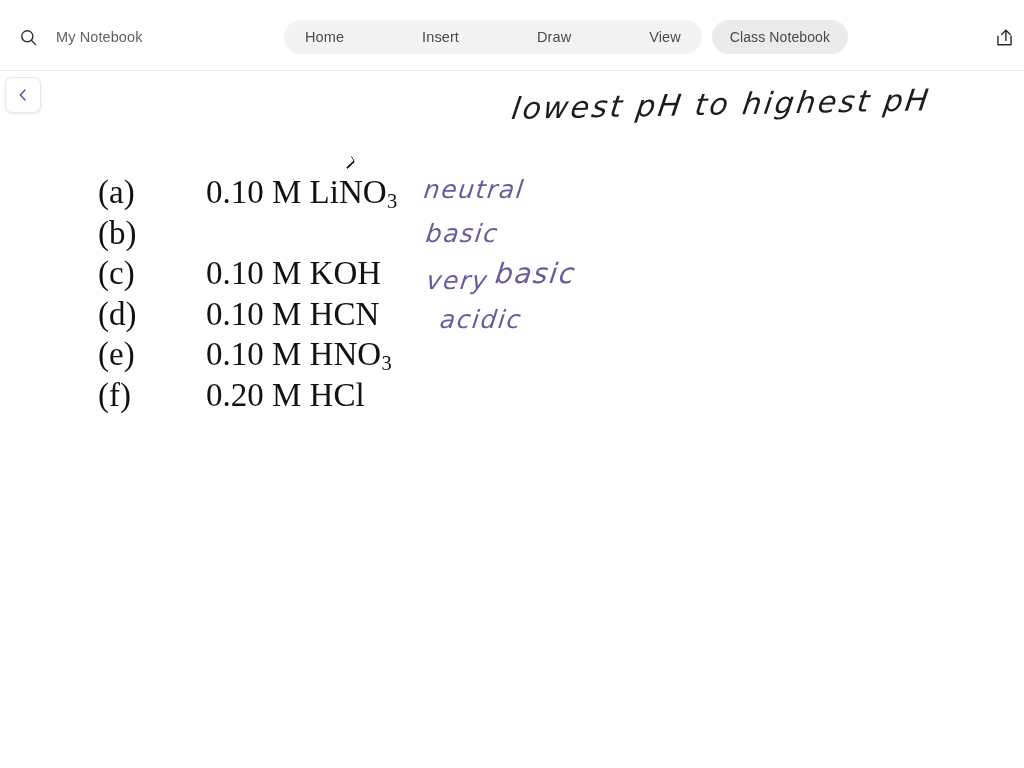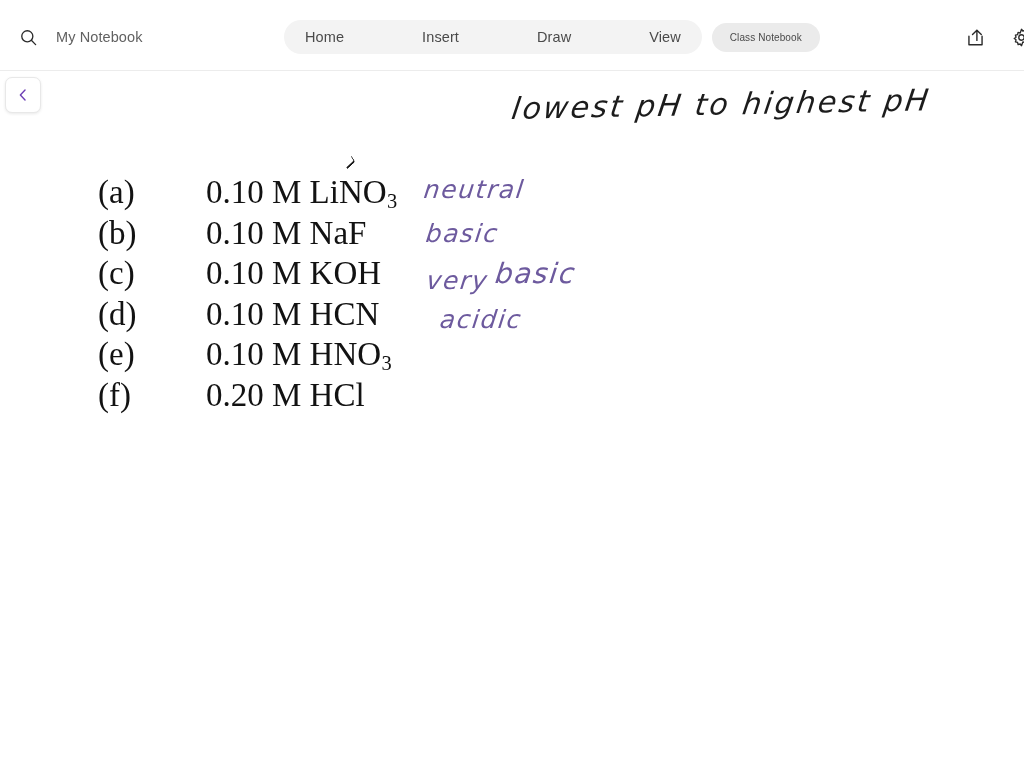--- a/index.html
+++ b/index.html
@@ -100,21 +100,21 @@
     cursor: pointer;
     white-space: nowrap;
     letter-spacing: .1px;
   }
   .tab.active { background: transparent; }
 
   .class-pill {
     background: #ebebeb;
     border-radius: 18px;
     padding: 9px 18px;
-    font-size: 10px;
+    font-size: 14px;
     color: #4a4a4a;
     cursor: pointer;
     white-space: nowrap;
     letter-spacing: .1px;
   }
 
   .header-right {
     flex: 0 0 auto;
     display: flex;
     align-items: center;
@@ -304,21 +304,20 @@
 
     <div class="qlist">
 
       <div class="qrow">
         <span class="qlabel">(a)</span>
         <span class="qtext"><span>0.10 M</span>&nbsp;<span>LiNO</span><sub>3</sub><i class="ink-tick"></i></span>
       </div>
 
       <div class="qrow">
         <span class="qlabel">(b)</span>
-        <span class="qtext"><span>0.10 M</span>&nbsp;<span>NaF</span><sub></sub></span>
       </div>
 
       <div class="qrow">
         <span class="qlabel">(c)</span>
         <span class="qtext"><span>0.10 M</span>&nbsp;<span>KOH</span><sub></sub></span>
       </div>
 
       <div class="qrow">
         <span class="qlabel">(d)</span>
         <span class="qtext"><span>0.10 M</span>&nbsp;<span>HCN</span><sub></sub></span>

